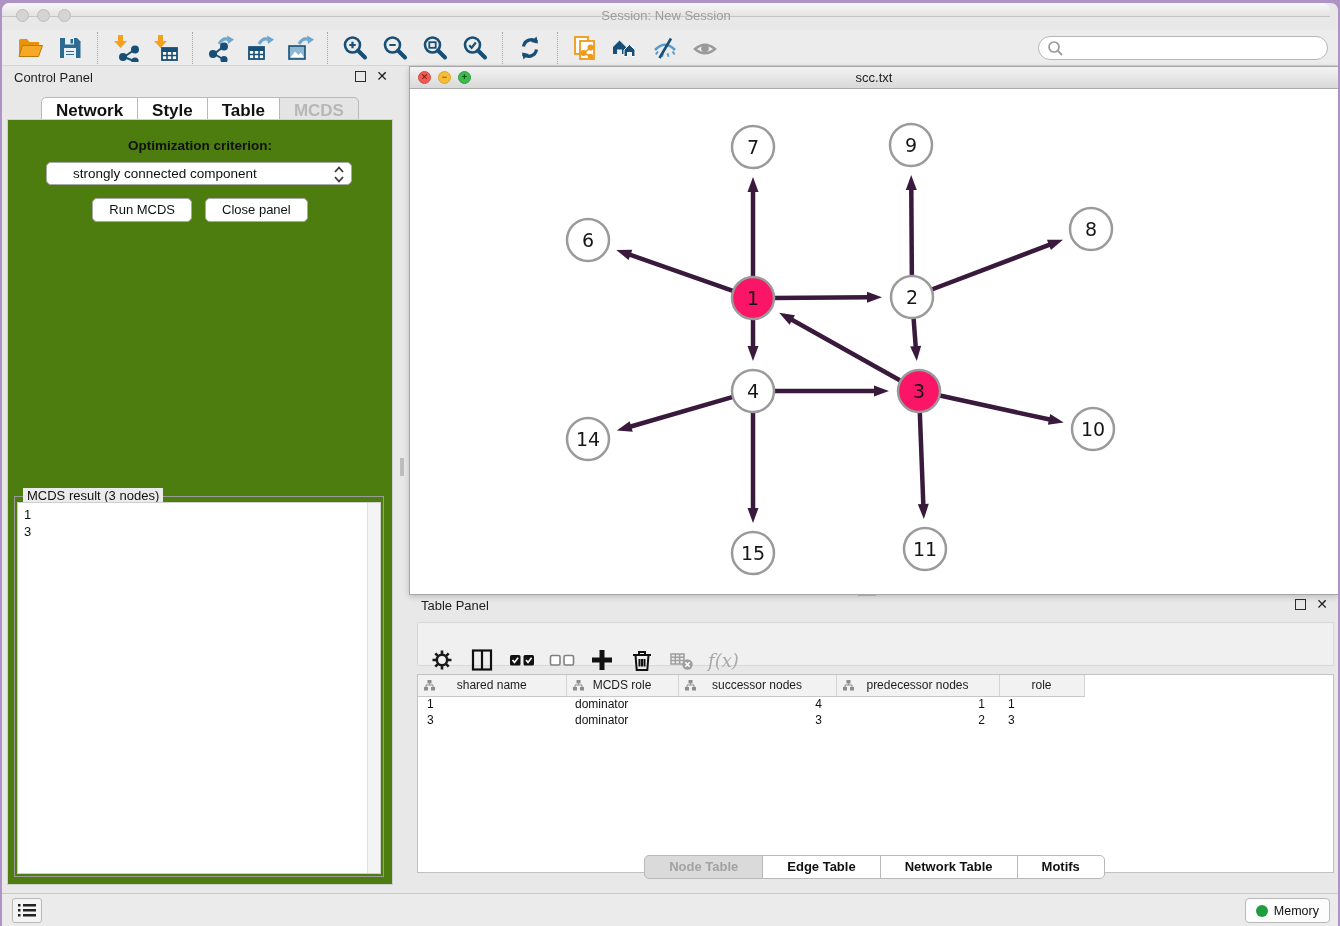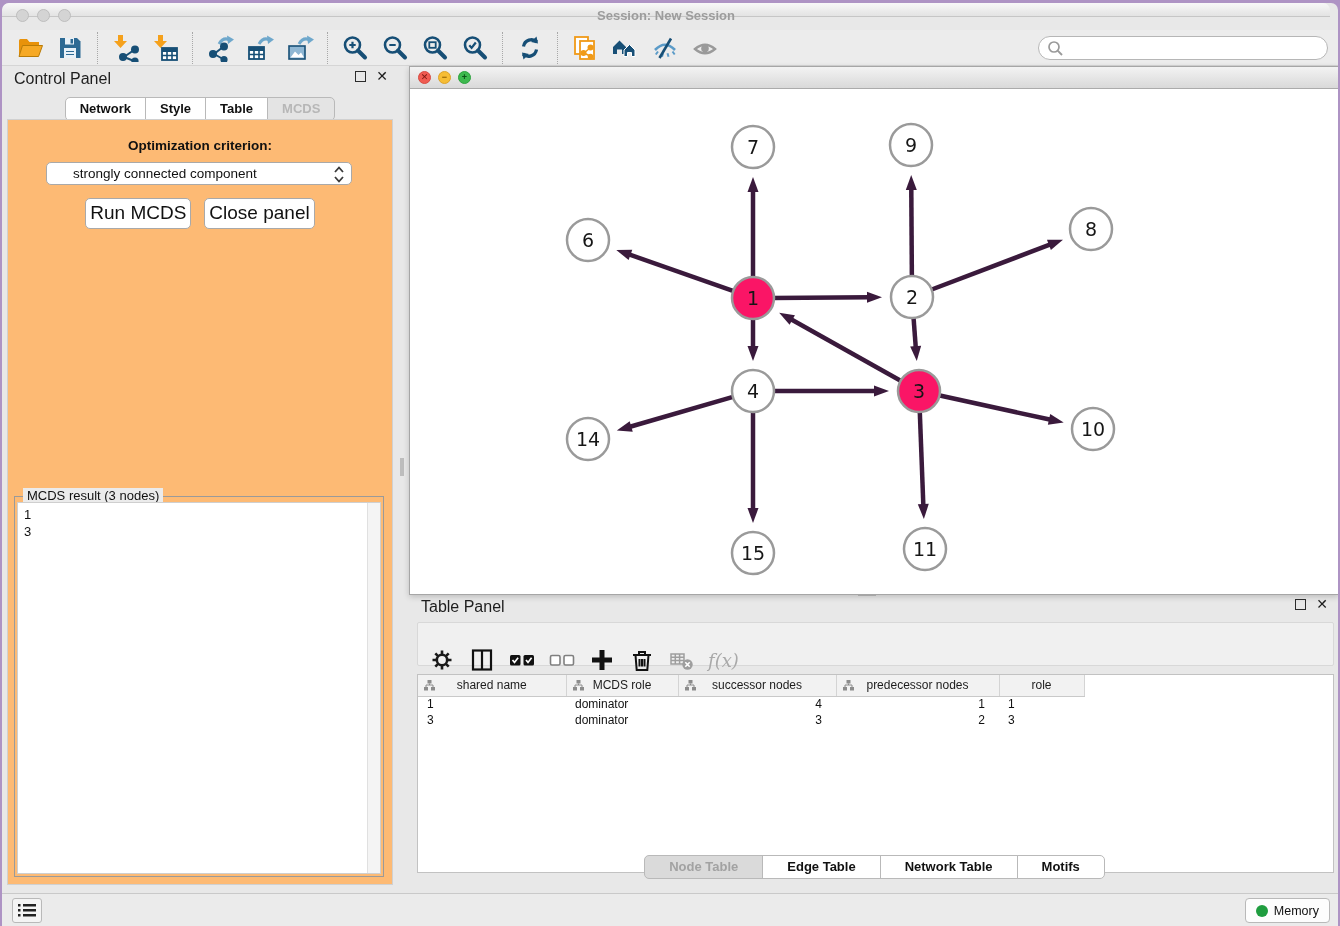--- a/index.html
+++ b/index.html
@@ -5,21 +5,21 @@
   * { margin:0; padding:0; box-sizing:border-box; }
   html,body { width:1340px; height:926px; overflow:hidden;
     font-family:"Liberation Sans","DejaVu Sans",sans-serif; }
   body { background:#ae93c4; position:relative; }
   .app { position:absolute; left:2px; top:3px; right:2px; bottom:0;
     background:#e8e8e8; border-radius:7px 7px 0 0; overflow:hidden; }
 
   
   .titlebar { position:absolute; left:0; top:0; right:8px; height:14px;
     background:linear-gradient(#f8f8f8,#e3e3e3); border-bottom:1px solid #c6c6c6;
-    border-radius:7px 7px 0 0;font-weight:bold; }
+    border-radius:7px 7px 0 0; }
   .titlebar .dots { position:absolute; left:14px; top:6px; display:flex; gap:8px; }
   .titlebar .dot { width:13px; height:13px; border-radius:50%;
     background:#d4d4d4; border:1px solid #bdbdbd; }
   .titlebar .tb-title { position:absolute; left:0; right:0; top:5px; text-align:center;
     font-size:13px; color:#9c9c9c; }
 
   
   .toolbar { position:absolute; left:0; top:27px; right:0; height:36px;
     background:#ececec; border-bottom:1px solid #d5d5d5;
     display:flex; align-items:center; padding-left:8px; }
@@ -27,42 +27,42 @@
   .tsep { width:1px; height:32px; border-left:1px dotted #a8a8a8; margin:0 7px; }
   .search-wrap { position:absolute; right:10px; top:6px; width:290px; height:24px;
     background:#fff; border:1px solid #b6b6b6; border-radius:12px;
     display:flex; align-items:center; padding-left:7px; }
   .search-wrap input { border:none; outline:none; flex:1; height:20px; font-size:13px;
     background:transparent; font-family:inherit; }
 
   
   .control-panel { position:absolute; left:0; top:64px; width:396px; height:820px; }
   .panel-head { position:relative; height:26px; }
-  .panel-title { position:absolute; left:12px; top:3px; font-size:16px; color:#1e1e1e; }
+  .panel-title { position:absolute; left:12px; top:3px; font-size:13px; color:#1e1e1e; }
   .panel-icons { position:absolute; right:10px; top:4px; display:flex; gap:10px; align-items:center; }
   .float-glyph { width:11px; height:11px; border:1.6px solid #2c2c2c; display:inline-block; }
   .close-glyph { font-size:14px; font-weight:bold; color:#1c1c1c; line-height:11px; }
 
   .ctabs { position:absolute; left:0; right:0; top:30px; display:flex; justify-content:center; }
-  .ctab { font-size:13px; font-weight:600; color:#111; background:#fff;
+  .ctab { font-size:17px; font-weight:600; color:#111; background:#fff;
     border:1px solid #b9b9b9; padding:3px 14px 4px; margin-left:-1px; }
   .ctab:first-child { border-radius:5px 0 0 5px; margin-left:0; }
   .ctab:last-child { border-radius:0 5px 5px 0; }
   .ctab.disabled { background:#e4e4e4; color:#b7b7b7; }
 
   .cp-body { position:absolute; left:5px; right:5px; top:52px; bottom:2px;
-    background:#fdba74; border:1px solid #d0d0d0; }
+    background:#4d7c0f; border:1px solid #d0d0d0; }
   .opt-label { margin-top:18px; text-align:center; font-size:13.5px; font-weight:600; color:#111; }
   .dropdown { position:absolute; left:38px; right:40px; top:42px; height:23px;
     background:#fff; border:1px solid #a9a9a9; border-radius:5px;
     display:flex; align-items:center; padding-left:26px; font-size:13.5px; color:#111; }
   .dd-spin { position:absolute; right:5px; top:2px; }
   .btn-row { position:absolute; left:0; right:0; top:78px; display:flex; justify-content:center; gap:13px; }
   .pbtn { background:#fff; border:1px solid #a9a9a9; border-radius:5px;
-    font-size:19px; color:#111; padding:3px 4px 4px; font-family:inherit; }
+    font-size:13px; color:#111; padding:3px 16px 4px; font-family:inherit; }
 
   .result-box { position:absolute; left:6px; right:8px; top:376px; bottom:7px;
     border:1px solid #9a9a9a; }
   .result-legend { position:absolute; left:8px; top:-9px; background:#ebebeb;
     padding:0 4px; font-size:13px; color:#111; }
   .result-inner { position:absolute; left:2px; right:2px; top:5px; bottom:2px;
     background:#fff; border:1px solid #cfcfcf; }
   .result-scroll { position:absolute; right:0; top:0; bottom:0; width:13px;
     background:#f4f4f4; border-left:1px solid #e0e0e0; }
   .result-lines { padding:3px 6px; font-size:13px; color:#111; line-height:17px; }
@@ -329,20 +329,21 @@
   <div class="vdiv-handle"></div>
   <div class="hdiv-handle"></div>
 
   <div class="net-window">
     <div class="net-titlebar">
       <div class="traffic">
         <span class="tl red">✕</span>
         <span class="tl yel">−</span>
         <span class="tl grn">+</span>
       </div>
+      <div class="net-title">scc.txt</div>
     </div>
     <svg class="net-canvas" width="928" height="505">
         <g>
           <line x1="343" y1="190" x2="343" y2="100" stroke="#3a1a3c" stroke-width="4.5"></line>
           <polygon points="343,88 348.5,103 337.5,103" fill="#3a1a3c"></polygon>
         </g>
         <g>
           <line x1="325.0751757808856" y1="202.69915269873556" x2="217.62329564225277" y2="164.92818877121613" stroke="#3a1a3c" stroke-width="4.5"></line>
           <polygon points="206.30235403018057,160.94870626515439 222.2774605272158,160.73429449219847 218.62960156332588,171.11182430326468" fill="#3a1a3c"></polygon>
         </g>

